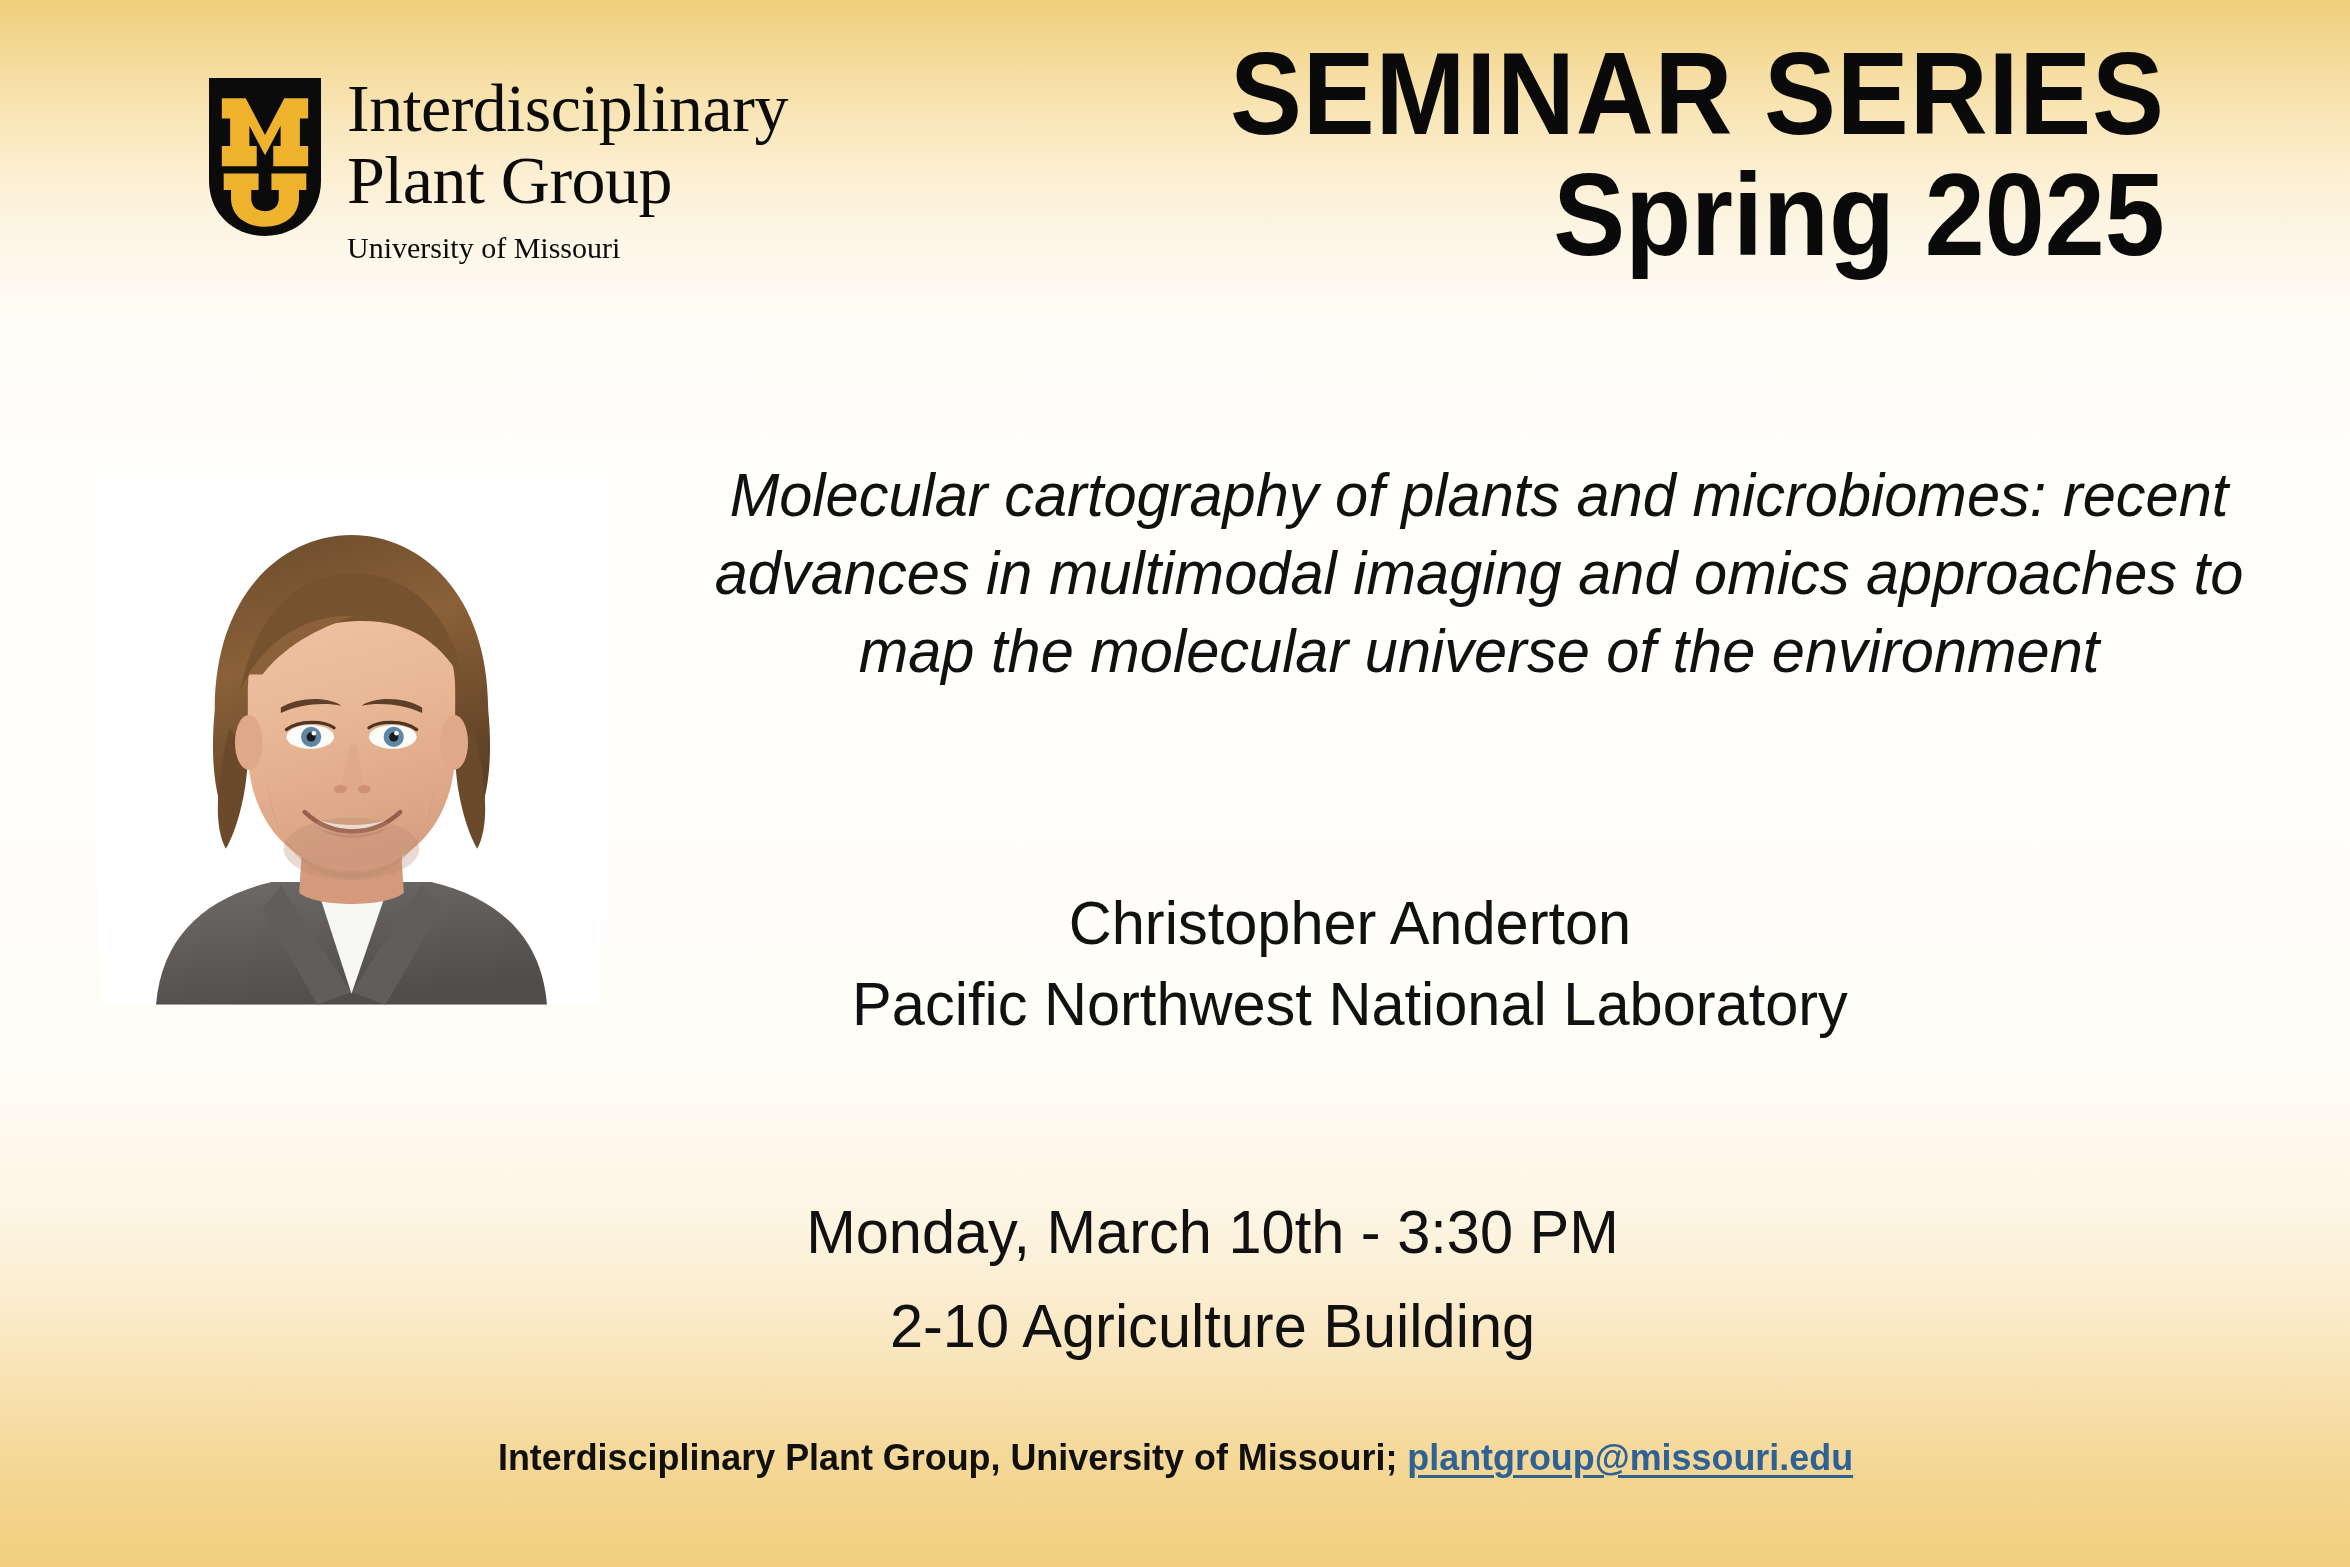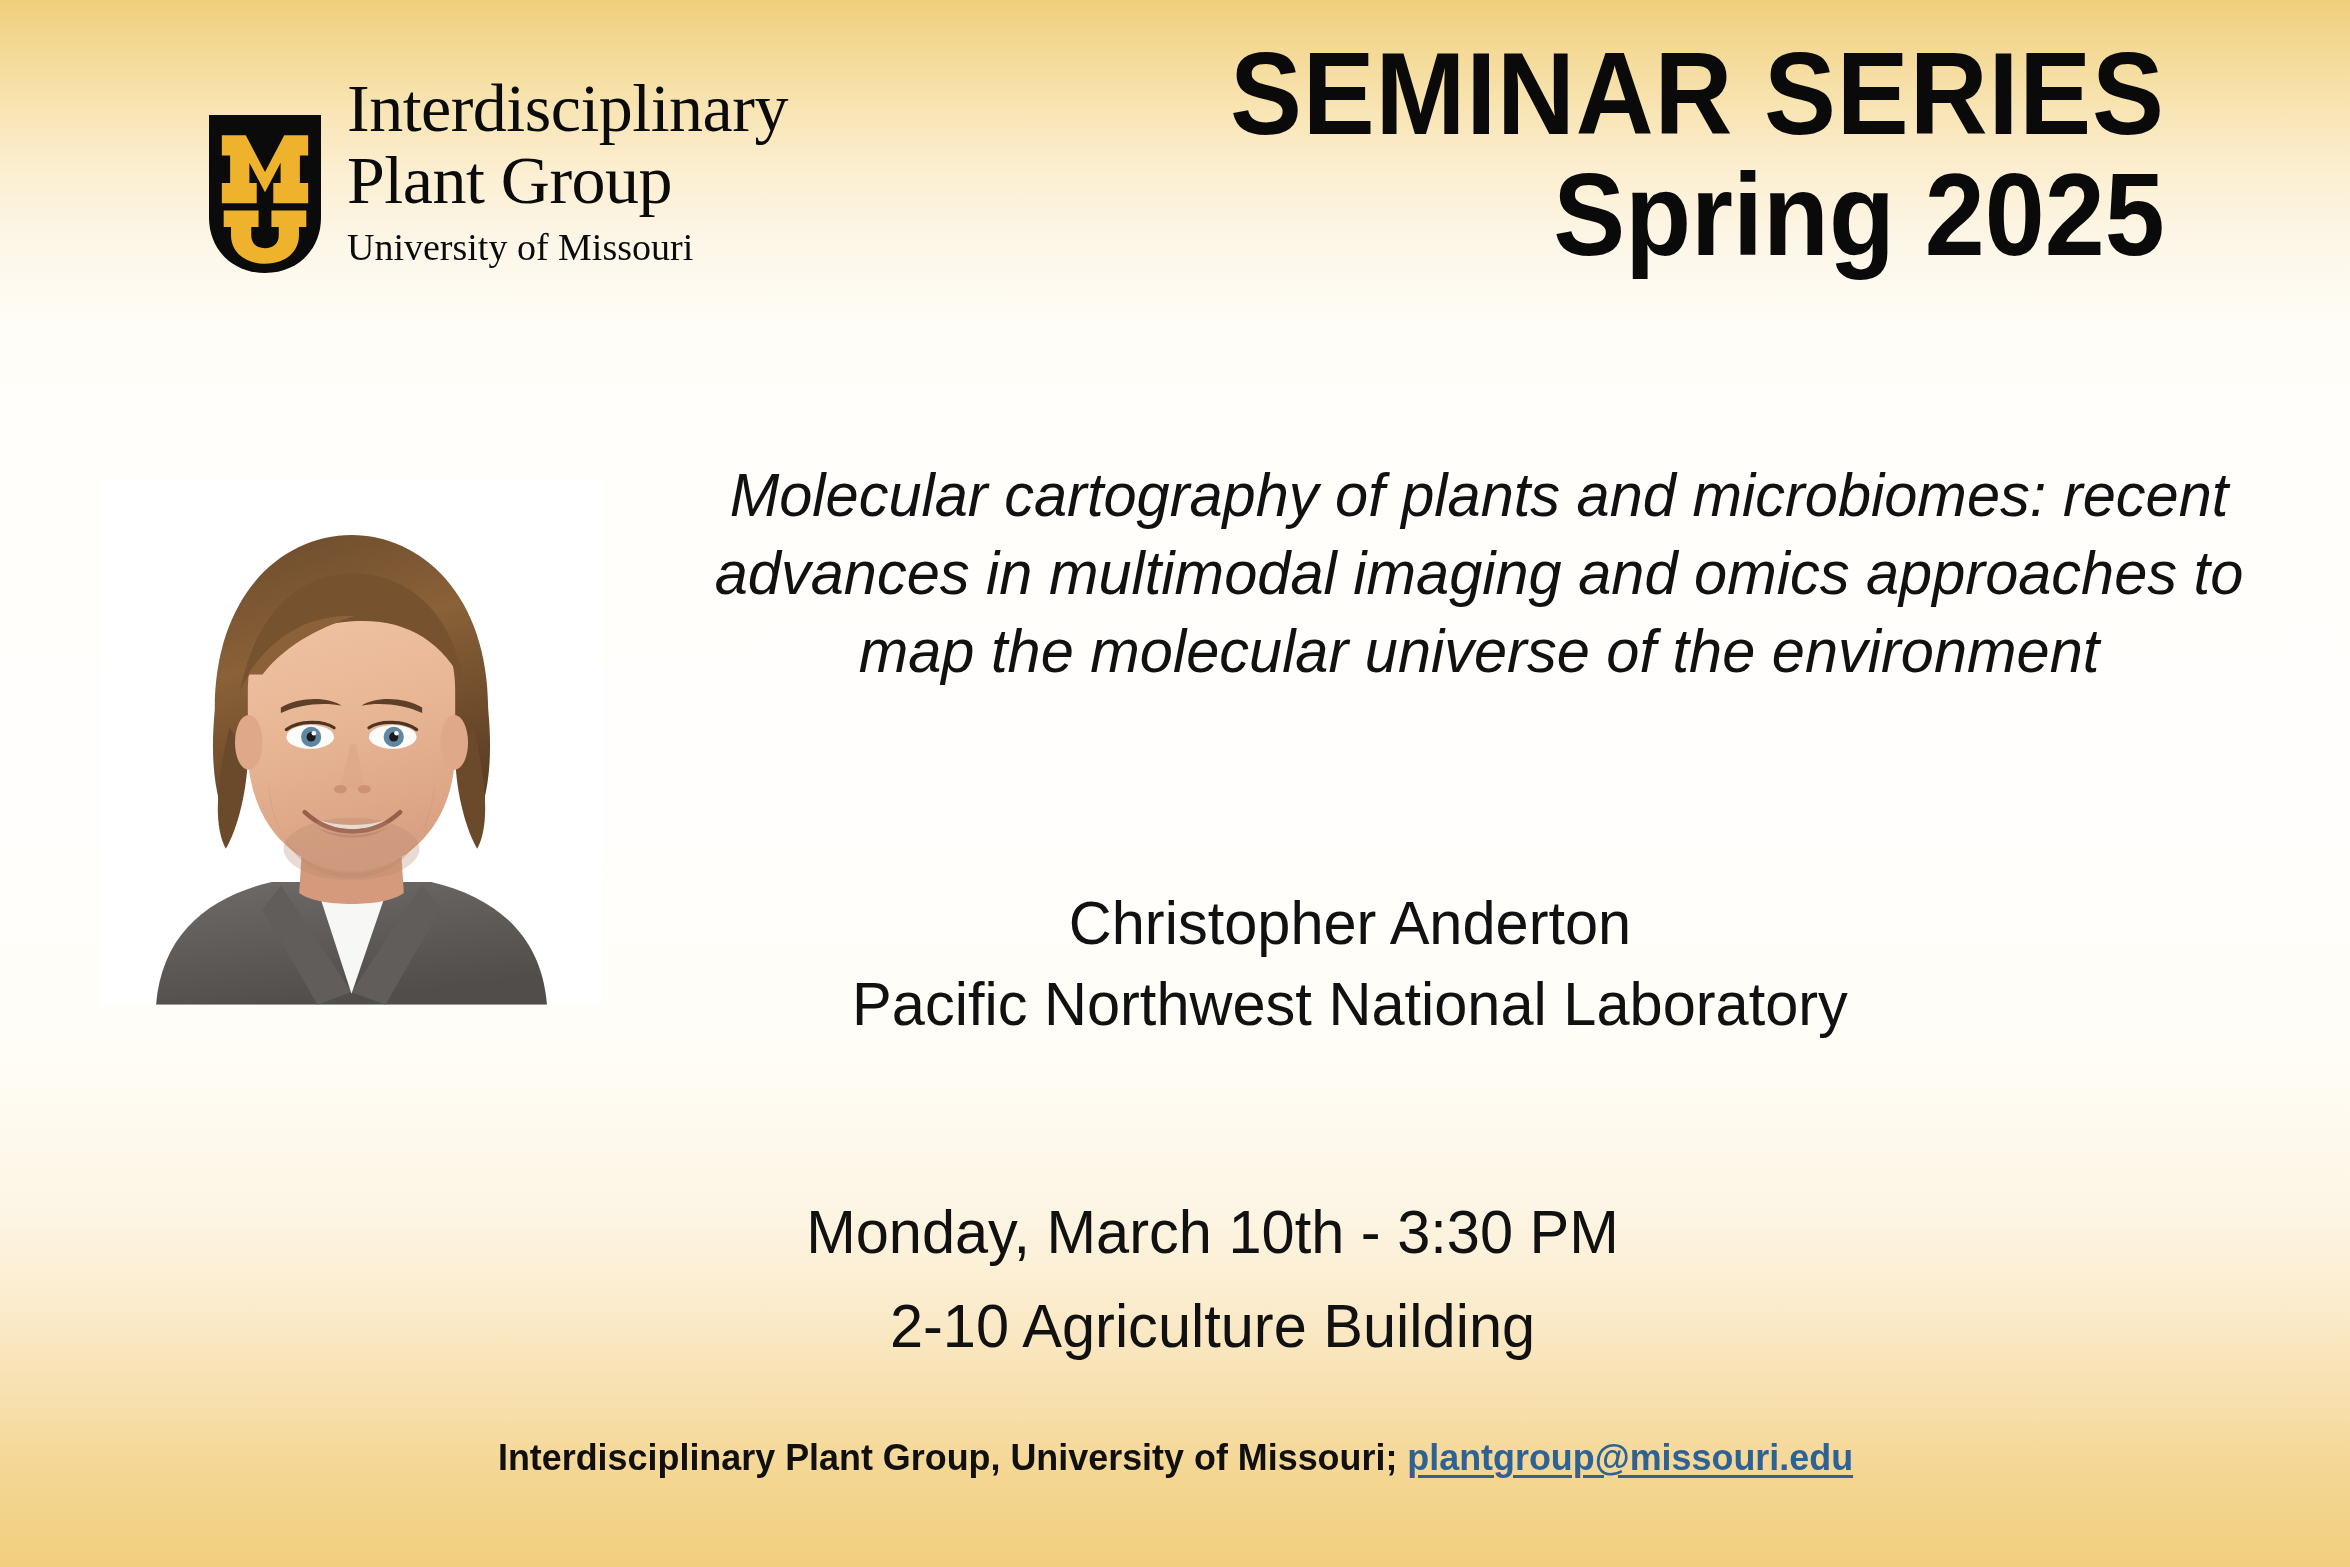--- a/index.html
+++ b/index.html
@@ -38,21 +38,21 @@
     left: 0; top: 0;
     width: 2351px;
     height: 367px;
   }
 
   .logo-lockup {
     position: absolute;
     left: 209px;
     top: 72px;
     display: flex;
-    align-items: flex-end;
+    align-items: flex-start;
   }
 
   .mu-shield {
     width: 112px;
     height: 158px;
     flex: none;
     margin-top: 5.5px;
   }
 
   .logo-words {
@@ -67,21 +67,21 @@
     font-size: 68px;
     line-height: 72px;
     color: #0b0b0b;
     letter-spacing: -0.5px;
     white-space: nowrap;
   }
 
   .logo-line-3 {
     font-family: "Liberation Serif", serif;
     font-weight: 400;
-    font-size: 38px;
+    font-size: 30px;
     line-height: 51px;
     color: #0b0b0b;
     margin-top: 5.5px;
     white-space: nowrap;
   }
 
   .series-block {
     position: absolute;
     left: 1084px;
     top: 35px;

